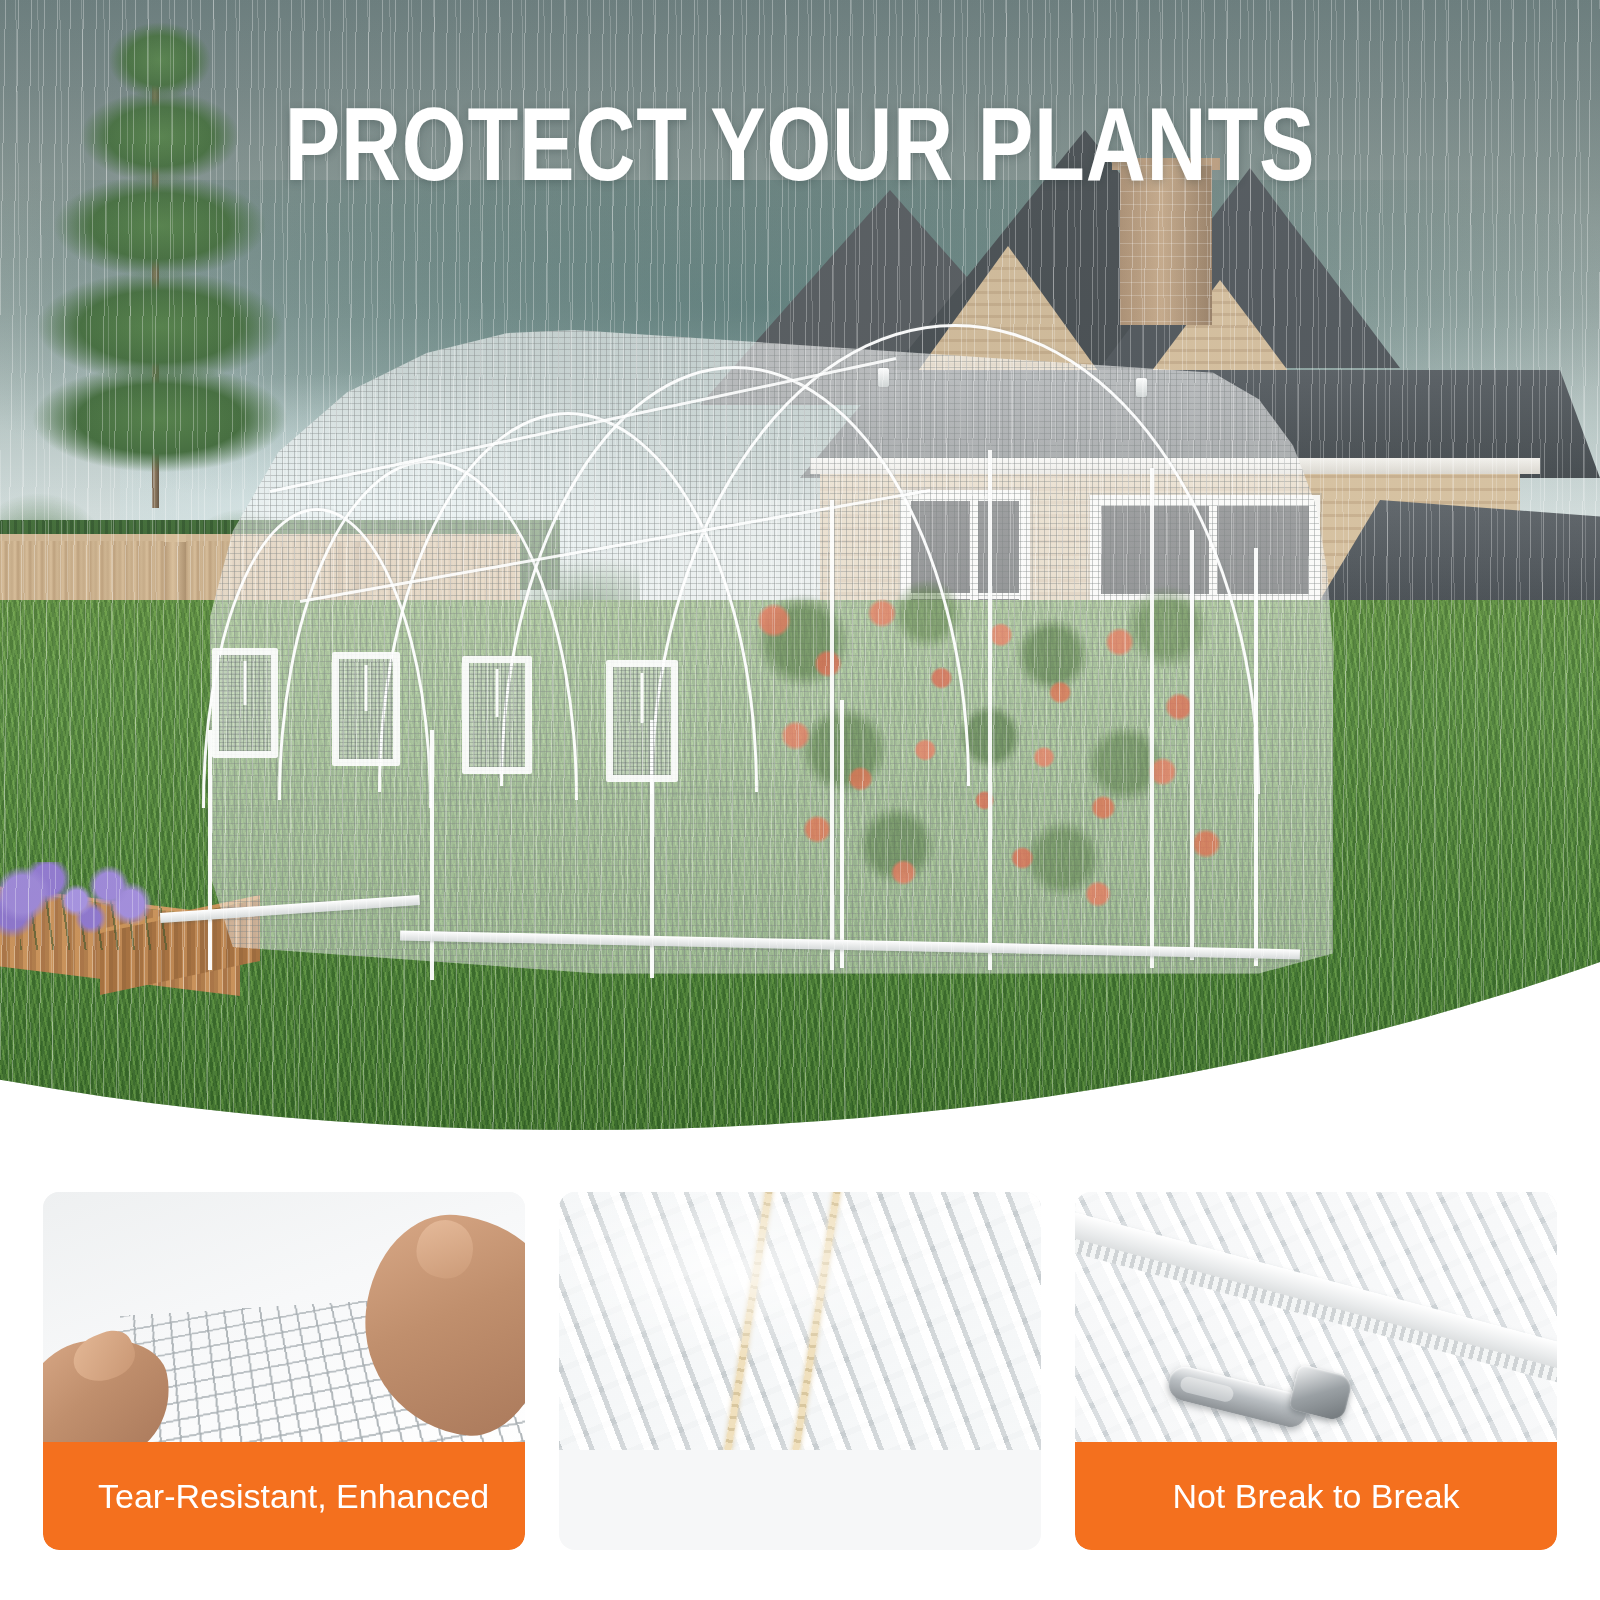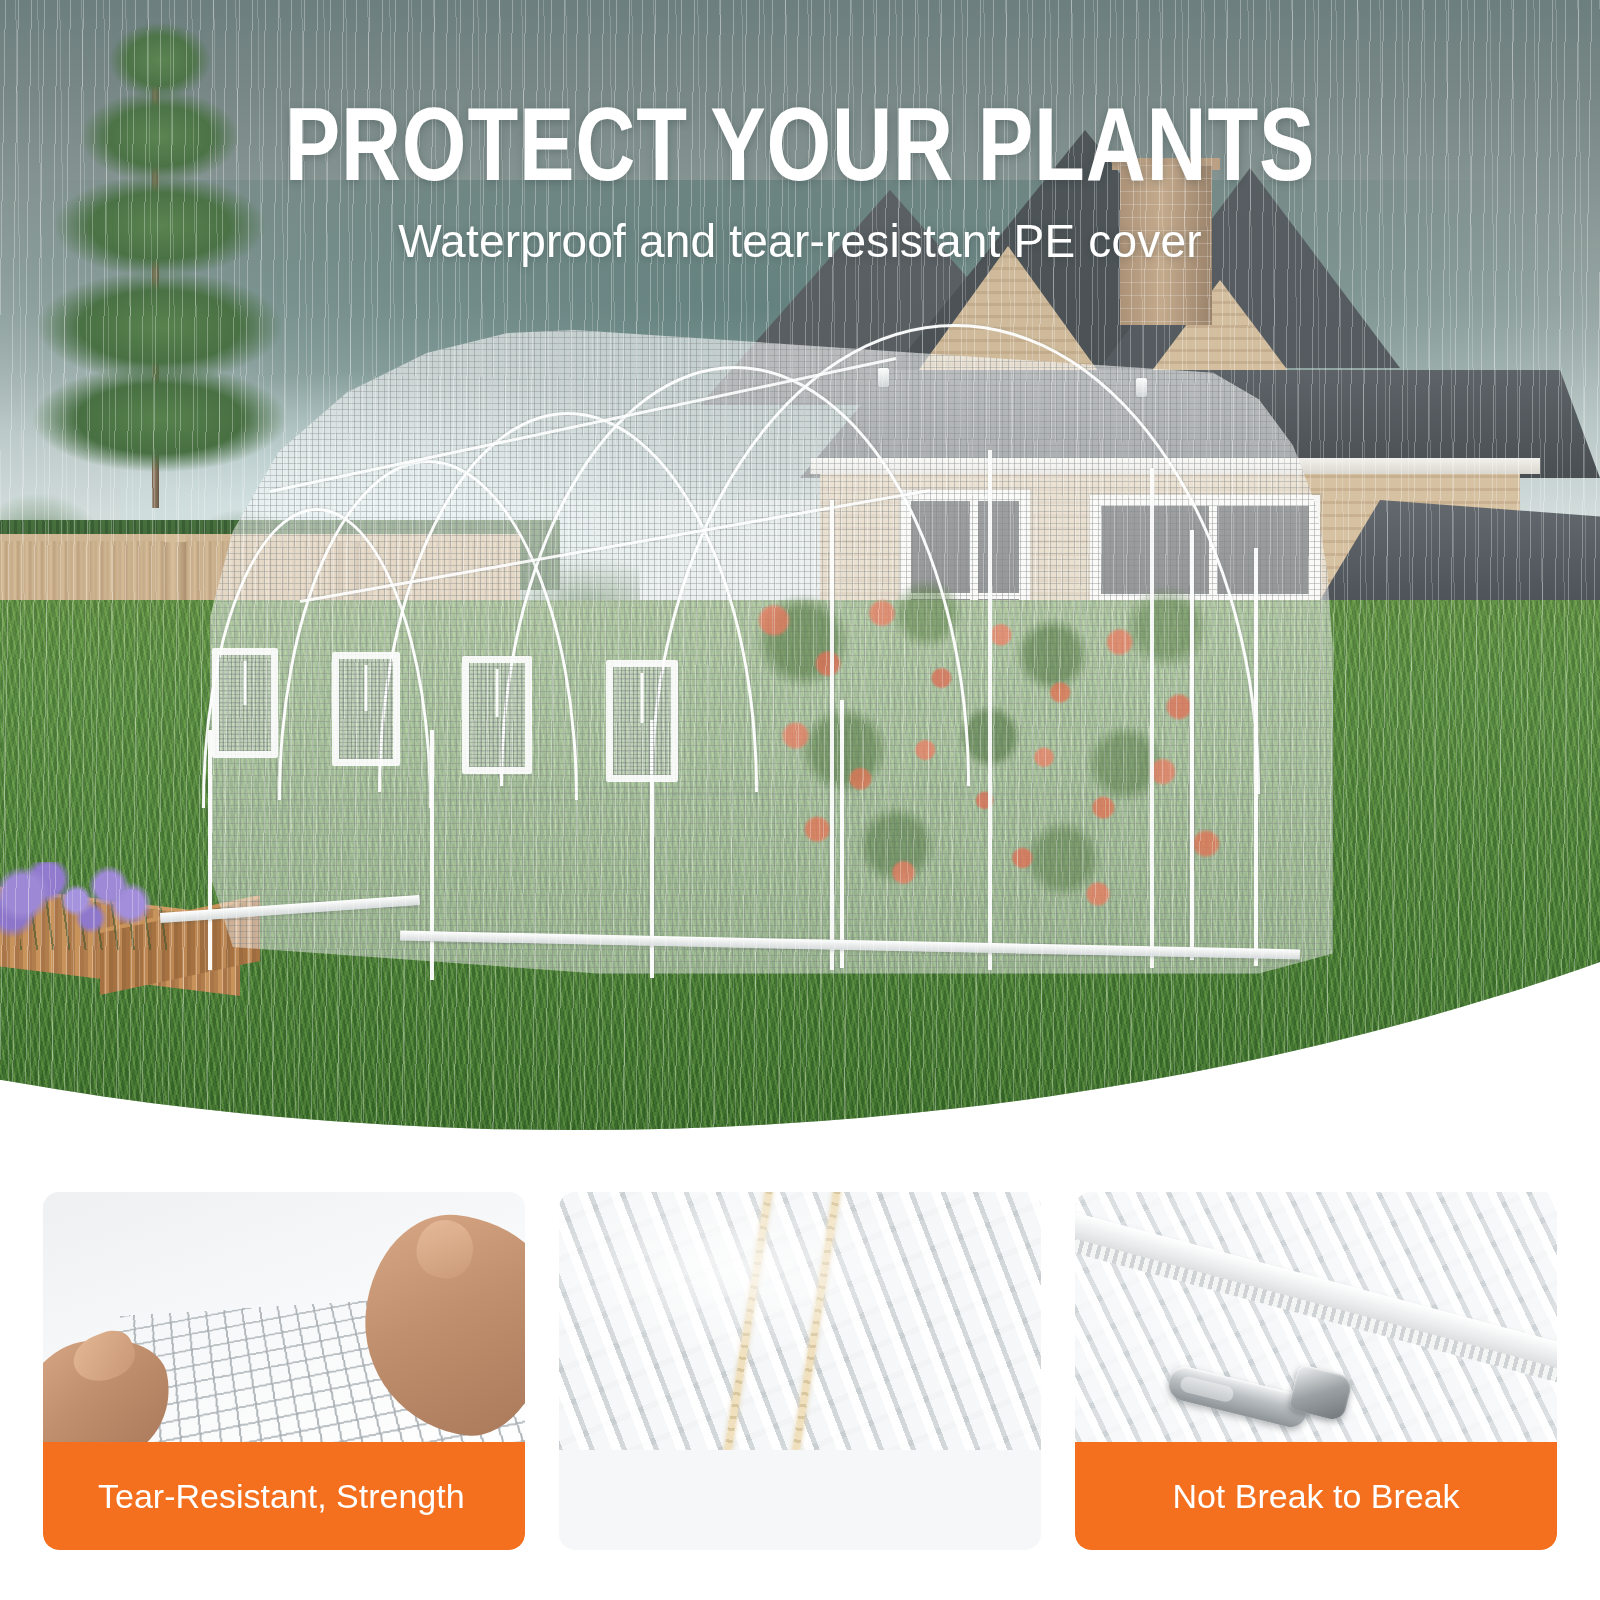--- a/index.html
+++ b/index.html
@@ -613,36 +613,35 @@
 
       <div class="base-rail" style="left:10px;top:604px;width:260px;transform:rotate(-4deg);"></div>
       <div class="base-rail" style="left:250px;top:640px;width:900px;transform:rotate(1.2deg);"></div>
     </div>
 
     <div class="rain-soft"></div>
     <div class="rain"></div>
   </div>
 
   <div class="headline">PROTECT YOUR PLANTS</div>
-  <div class="subhead">Waterproof and tear-resistant PE cover</div>
 </div>
 
 <div class="cards">
 
   <div class="card">
     <div class="card-img">
       <div class="c1-bg"></div>
       <div class="c1-mesh"></div>
       <div class="hand c1-hand-l"></div>
       <div class="c1-thumb-l"></div>
       <div class="hand c1-hand-r"></div>
       <div class="c1-thumb-r"></div>
     </div>
     <div class="card-cap">
-      <span>Tear-Resistant, Strength</span>
+      <span>Tear-Resistant, Enhanced</span>
     </div>
   </div>
 
   <div class="card">
     <div class="card-img">
       <div class="c2-bg"></div>
       <div class="c2-weave"></div>
       <div class="c2-stitch s1"></div>
       <div class="c2-stitch s2"></div>
       <div class="c2-gloss"></div>

